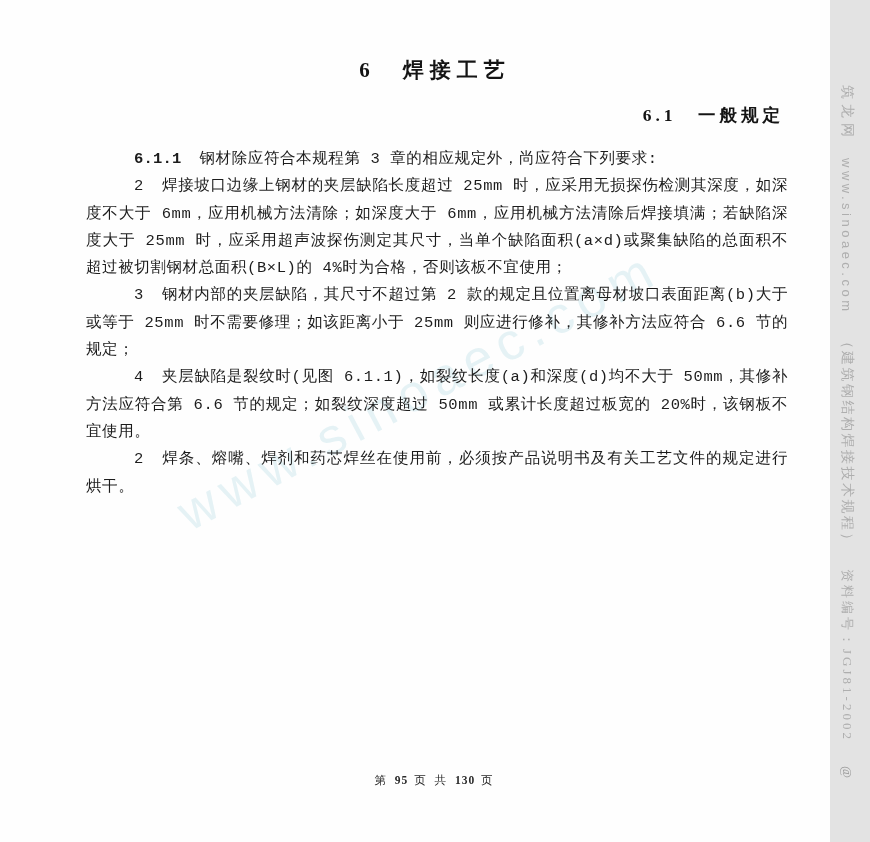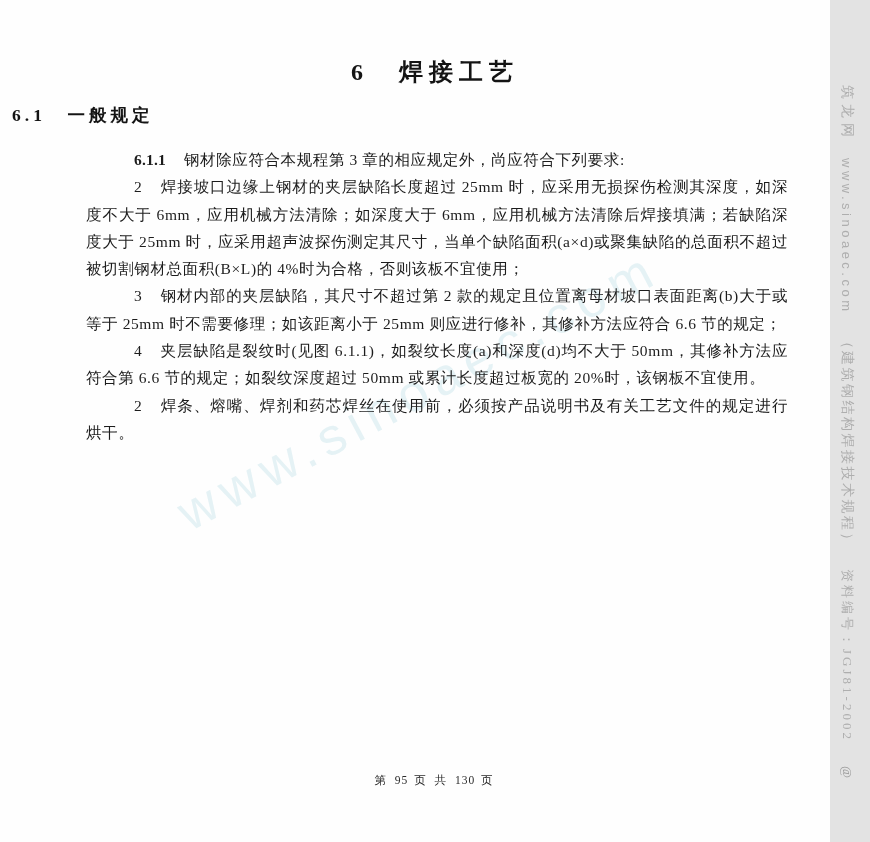--- a/index.html
+++ b/index.html
@@ -3,40 +3,40 @@
 <meta charset="utf-8">
 <style>
   html,body{margin:0;padding:0;background:#fff;}
   .stage{
     position:relative;width:870px;height:842px;background:#fefefe;overflow:hidden;
     font-family:"Liberation Serif","DejaVu Serif",serif;
   }
   
   .chapter-title{
     position:absolute;top:56px;left:0;width:870px;text-align:center;
-    font-size:24px;font-weight:bold;letter-spacing:6px;color:#141414;
+    font-size:21px;font-weight:bold;letter-spacing:6px;color:#141414;
   }
   .section-title{
-    position:absolute;top:103px;left:0;width:784px;text-align:left;
-    font-size:17.5px;font-weight:bold;letter-spacing:4px;color:#141414;padding-left:12px;
+    position:absolute;top:103px;left:0;width:784px;text-align:right;
+    font-size:17.5px;font-weight:bold;letter-spacing:4px;color:#141414;
   }
   
-  .content{position:absolute;top:146px;left:86px;width:702px;}
+  .content{position:absolute;top:146px;left:86px;width:702px;font-family:Liberation Mono, monospace;}
   .content p{
     margin:0;font-size:15.5px;line-height:27.3px;text-align:justify;
     text-indent:48px;color:#1c1c1c;letter-spacing:0.6px;
   }
   .pnum{margin-right:18px;}
   .pnum.bold{font-weight:bold;letter-spacing:0.2px;}
   
   .footer{
     position:absolute;top:773px;left:0;width:870px;text-align:center;
     font-size:11.5px;color:#2a2a2a;letter-spacing:3px;
   }
-  .footer .num{font-weight:normal;letter-spacing:1px;margin-top:20px;}
+  .footer .num{font-weight:bold;letter-spacing:1px;margin-top:20px;}
   
   .sidebar{position:absolute;top:0;right:0;width:40px;height:842px;background:#e3e3e3;}
   .sidebar-text{
     position:absolute;top:85px;left:867px;width:730px;height:40px;
     transform:rotate(90deg);transform-origin:0 0;
     display:flex;align-items:center;white-space:nowrap;
     color:#aeaeae;font-family:"Liberation Serif","DejaVu Serif",serif;
   }
   .wm-site{font-size:14px;letter-spacing:5px;}
   .wm-url{font-size:13px;letter-spacing:3.5px;margin-left:16px;font-family:"Liberation Sans","DejaVu Sans",sans-serif;}

